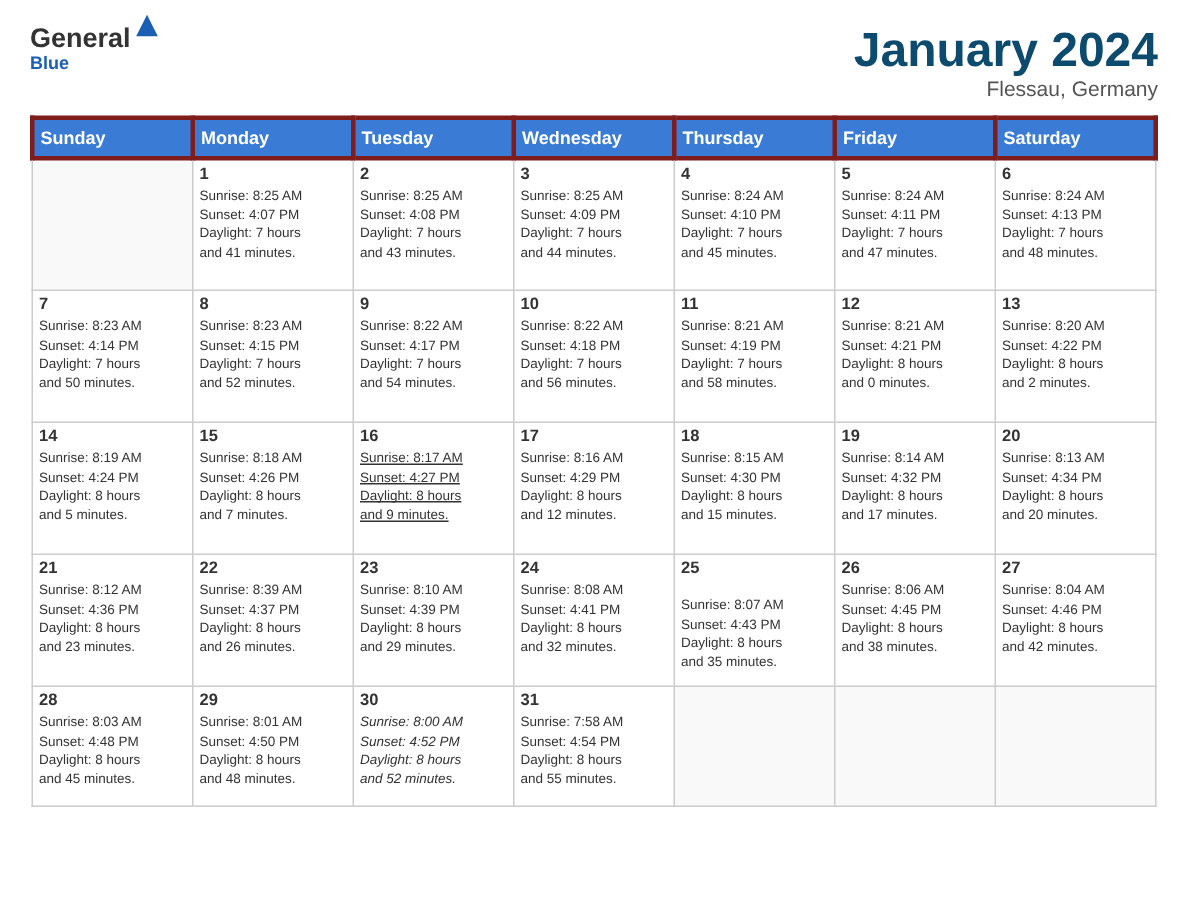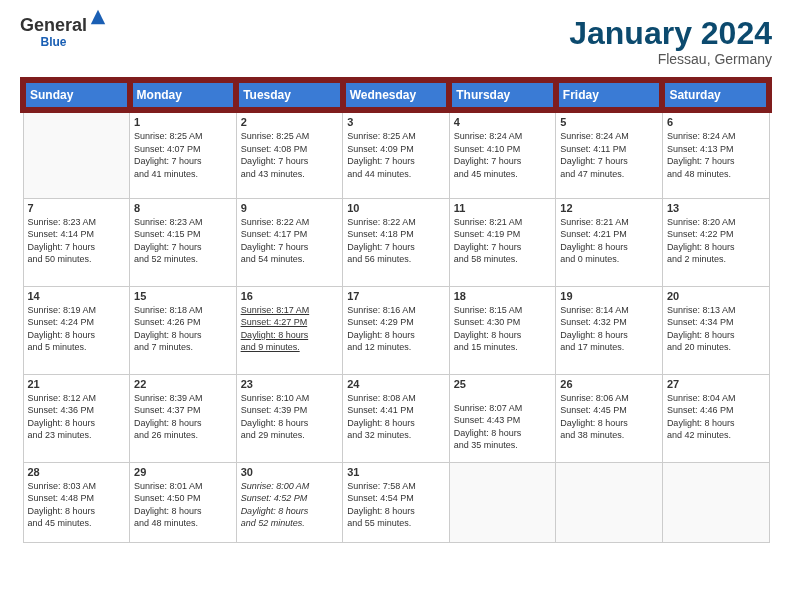--- a/index.html
+++ b/index.html
@@ -66,21 +66,21 @@
       border-collapse: collapse;
       table-layout: fixed;
     }
     th {
       background-color: #3a7bd5;
       color: #fff;
       font-size: 12px;
       font-weight: bold;
       padding: 5px 4px;
       text-align: left;
-      border: 6px solid #7f1d1d;
+      border: 3px solid #7f1d1d;
     }
     td {
       vertical-align: top;
       border: 1px solid #ccc;
       padding: 3px 4px;
       font-size: 9.5px;
       color: #333;
       height: 88px;
     }
     .day-num {
@@ -102,21 +102,21 @@
       height: 80px;
       margin-top: 20px;
     }
   </style>
 </head>
 <body>
 
 <div class="page">
   <div class="header">
     <div class="logo">
-      <div style="display:flex;align-items:flex-start;text-align:center;">
+      <div style="display:flex;align-items:flex-start;">
         <div class="logo-text">
           <span class="logo-general">General</span>
           <span class="logo-blue">Blue</span>
         </div>
         <svg class="logo-icon" viewBox="0 0 20 20" xmlns="http://www.w3.org/2000/svg">
           <polygon points="2,18 10,2 18,18" fill="#1a5fb4"></polygon>
         </svg>
       </div>
     </div>
     <div class="title-block">

